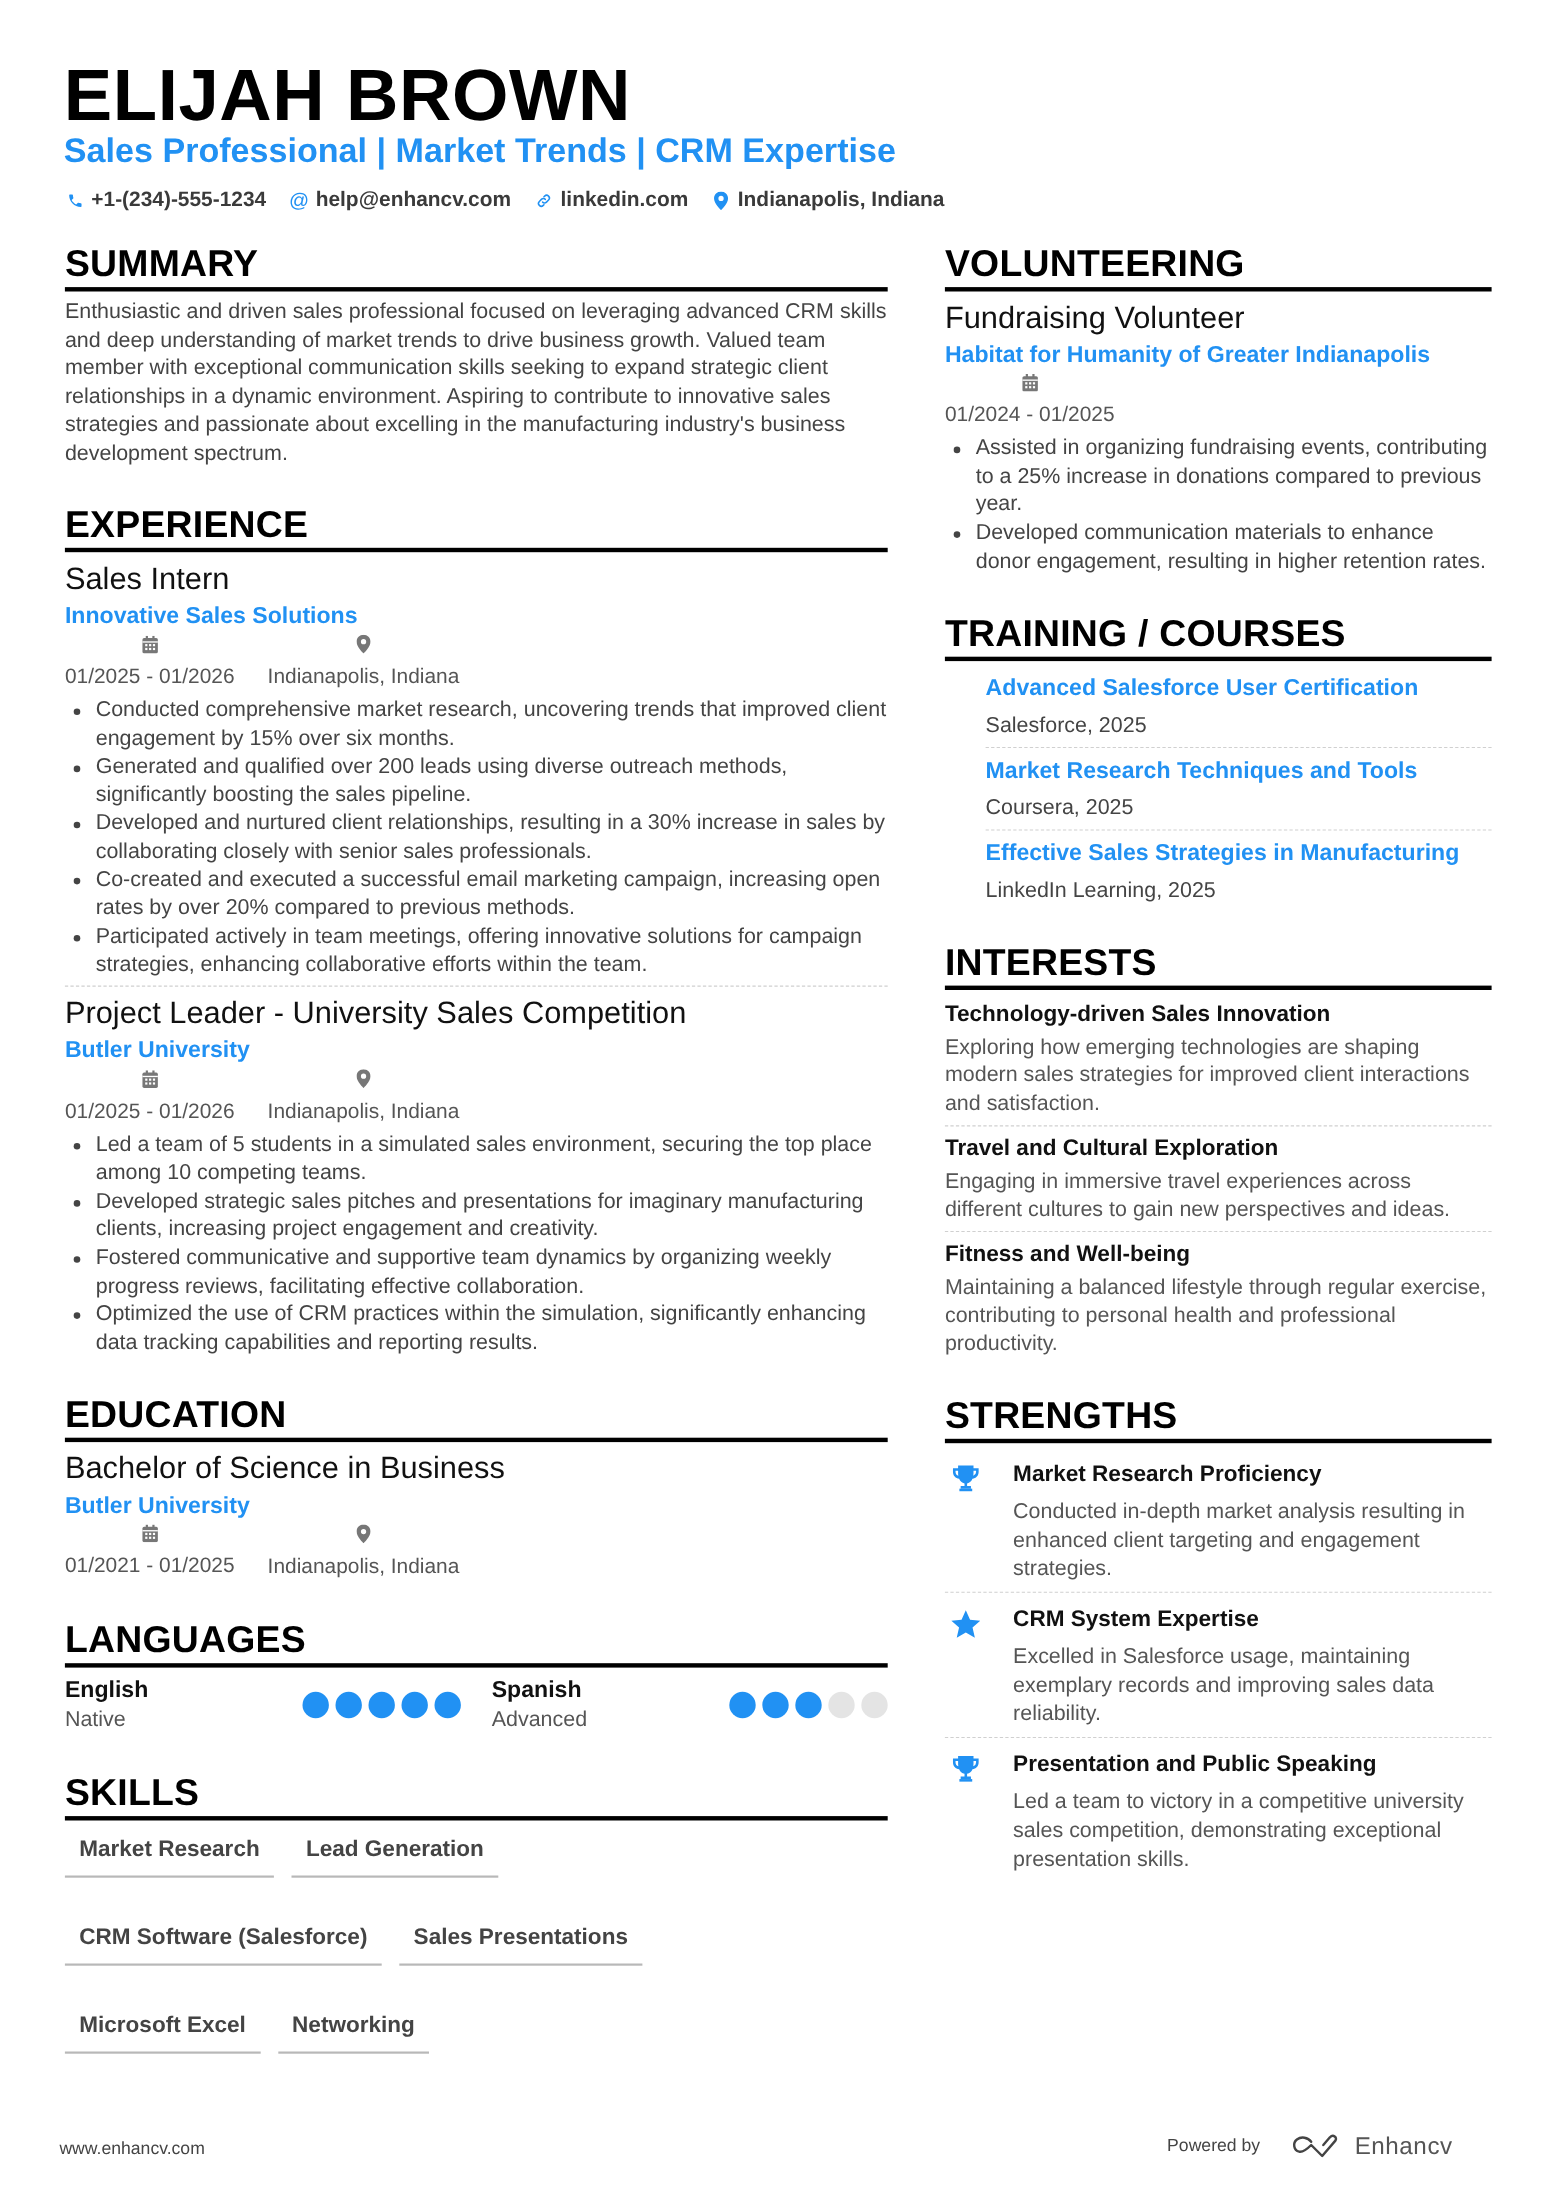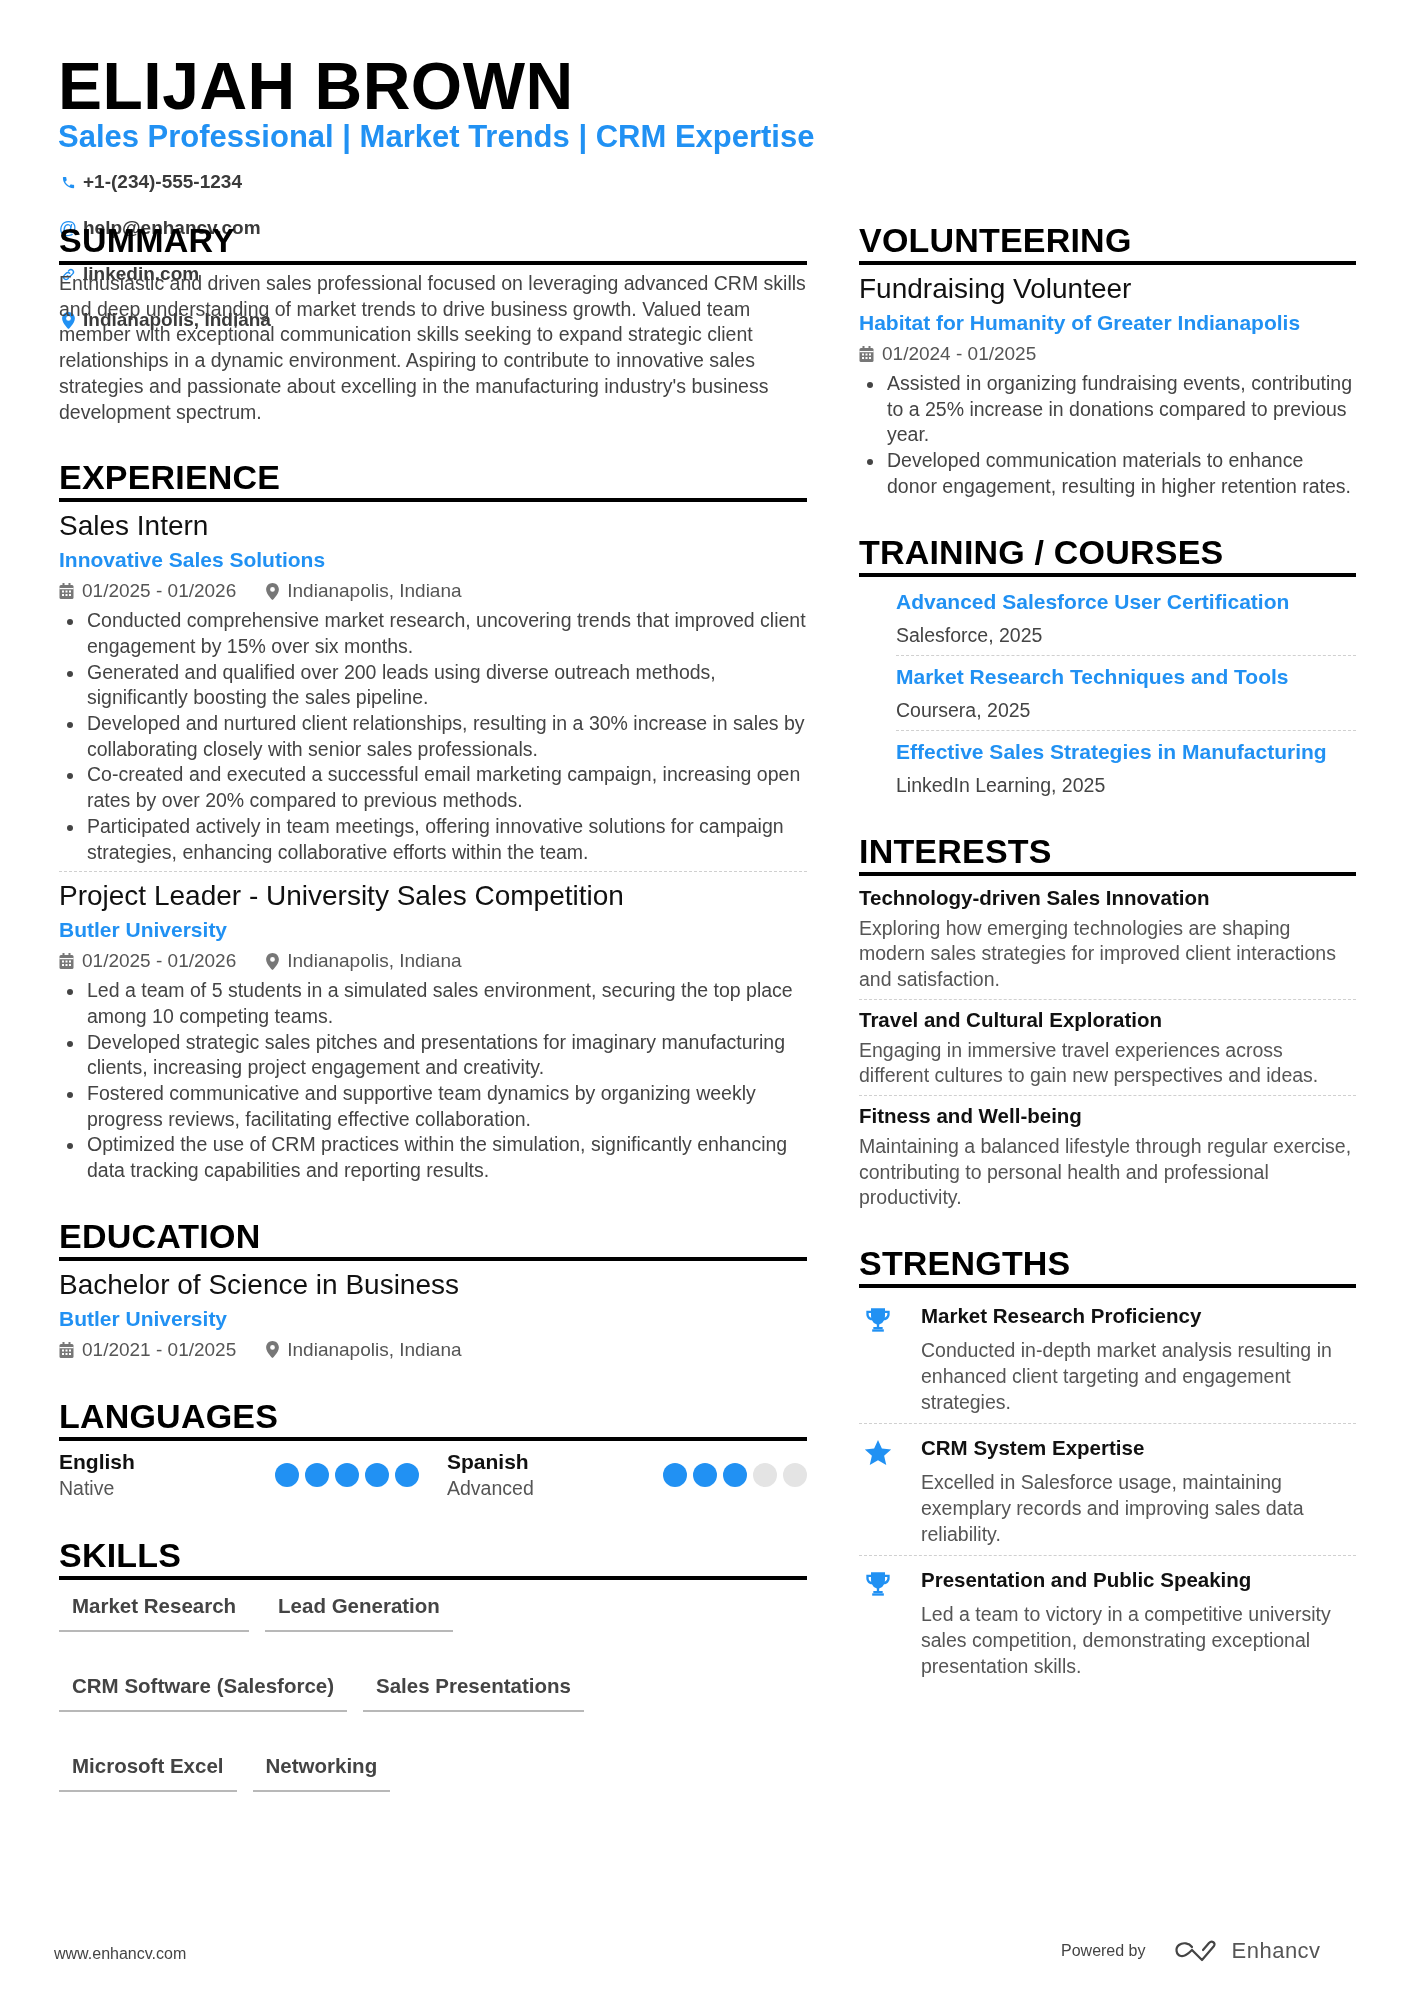--- a/index.html
+++ b/index.html
@@ -4,40 +4,40 @@
 <style>
   * { box-sizing: border-box; margin: 0; padding: 0; }
   html, body { width: 1410px; height: 1995px; background: #ffffff; }
   body { position: relative; font-family: "Liberation Sans", "DejaVu Sans", sans-serif; color: #444444; overflow: hidden; }
 
   .page { position: absolute; left: 0; top: 0; width: 1410px; height: 1995px; }
 
   
   .name { position: absolute; left: 58px; top: 46px; font-size: 66px; font-weight: 700; color: #000; letter-spacing: 0.5px; line-height: 80px; }
   .title { position: absolute; left: 58px; top: 117px; font-size: 31px; font-weight: 700; color: #2191f3; line-height: 40px; }
-  .contacts { position: absolute; left: 60px; top: 170px; display: flex; gap: 22px; font-size: 19px; font-weight: 700; color: #3a3a3a; line-height: 24px; flex-direction: column; }
+  .contacts { position: absolute; left: 60px; top: 170px; display: flex; gap: 22px; font-size: 19px; font-weight: 700; color: #3a3a3a; line-height: 24px; }
   .contact { display: flex; align-items: center; gap: 7px; }
   .contact .ic { width: 16px; height: 18px; display: inline-flex; align-items: center; justify-content: center; color: #2191f3; }
 
   
   .col-left { position: absolute; left: 59px; top: 216px; width: 748px; }
   .col-right { position: absolute; left: 859px; top: 216px; width: 497px; }
 
   .section { margin-bottom: 22px; }
   .sec-title { font-size: 34px; font-weight: 700; color: #000; line-height: 40px; padding-top: 4px; letter-spacing: 0.2px; }
   .sec-rule { height: 4px; background: #000; margin-top: 1px; margin-bottom: 6px; }
 
   .body-text { font-size: 19.5px; line-height: 25.7px; color: #444; }
 
   .entry { padding-bottom: 6px; }
   .entry + .entry { border-top: 1.5px dashed #d0d0d0; padding-top: 6px; }
   .role { font-size: 28px; color: #111; line-height: 36px; }
   .org { font-size: 21px; font-weight: 700; color: #2191f3; line-height: 30px; margin-top: 1px; }
   .meta { display: flex; align-items: center; gap: 8px; font-size: 19px; color: #555; line-height: 28px; margin-top: 2px; }
-  .meta .mi { display: inline-flex; align-items: center; gap: 8px; margin-right: 22px; }
+  .meta .mi { display: inline-flex; align-items: center; gap: 8px; margin-right: 22px; flex-direction: column; }
   .meta svg { display: block; }
 
   ul.bullets { list-style: none; margin-top: 3px; }
   ul.bullets li { position: relative; padding-left: 28px; font-size: 19.5px; line-height: 25.7px; color: #444; }
   ul.bullets li::before { content: ""; position: absolute; left: 8px; top: 11px; width: 6px; height: 6px; border-radius: 50%; background: #444; }
 
   
   .lang-row { display: flex; gap: 28px; margin-top: 8px; }
   .lang { width: 360px; display: flex; justify-content: space-between; align-items: flex-start; }
   .lang-name { font-size: 21px; font-weight: 700; color: #111; line-height: 26px; }

